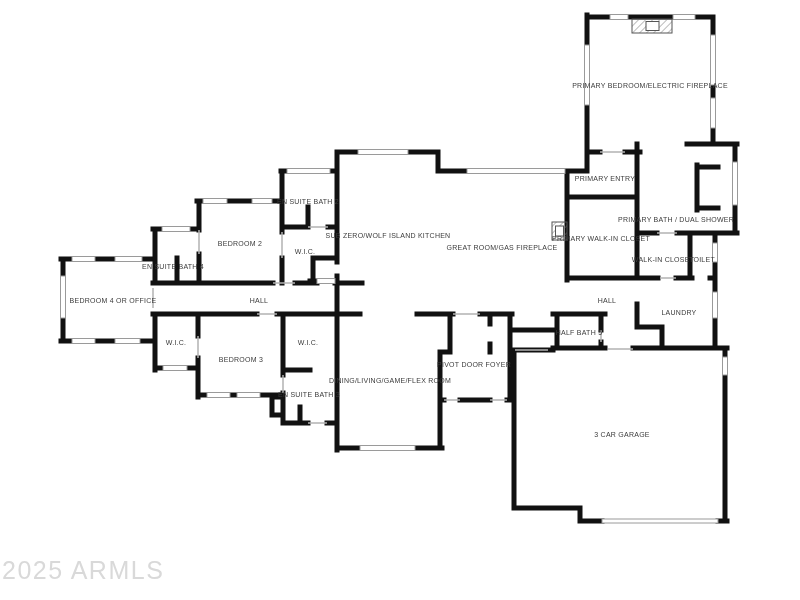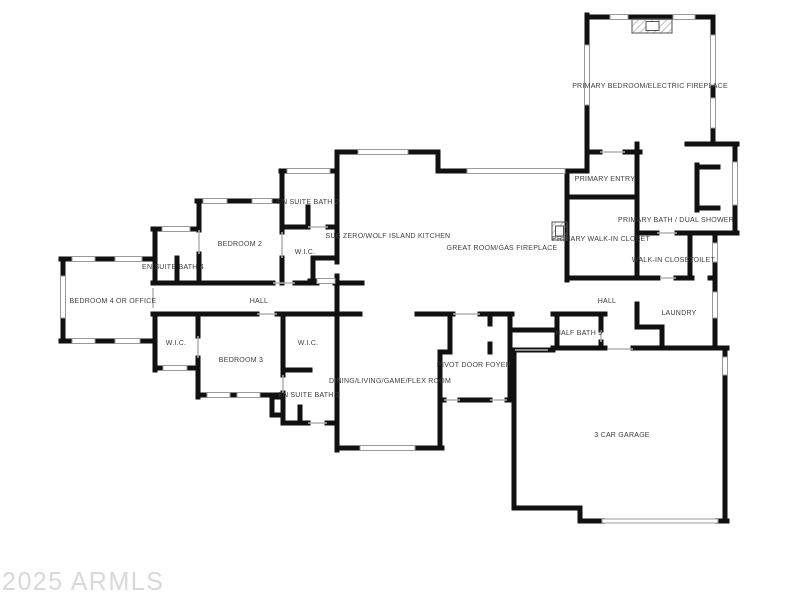--- a/index.html
+++ b/index.html
@@ -2,21 +2,21 @@
 <html><head>
 <meta charset="utf-8">
 <style>
   html,body{margin:0;padding:0;background:#fff;}
   #stage{position:relative;width:800px;height:600px;background:#fff;overflow:hidden;
          font-family:"Liberation Sans", sans-serif;}
   #plan-svg{position:absolute;left:0;top:0;}
   .room-label{position:absolute;transform:translate(-50%,-50%);font-size:7px;
          letter-spacing:.25px;color:#3a3a3a;white-space:nowrap;z-index:5;}
   #watermark{position:absolute;left:2px;top:556px;font-size:25px;letter-spacing:1.5px;
-         color:#d9d9d9;font-weight:500;z-index:4;margin-top:11px;}
+         color:#d9d9d9;font-weight:500;z-index:4;}
   #footer-disclaimer{position:absolute;left:50%;top:572px;transform:translateX(-50%);
          font-size:8px;letter-spacing:.7px;color:#c9c9c9;white-space:nowrap;z-index:4;}
 </style>
 </head>
 <body>
 
 <div id="stage">
 
   <svg id="plan-svg" width="800" height="600" viewBox="0 0 800 600">
     <defs>

